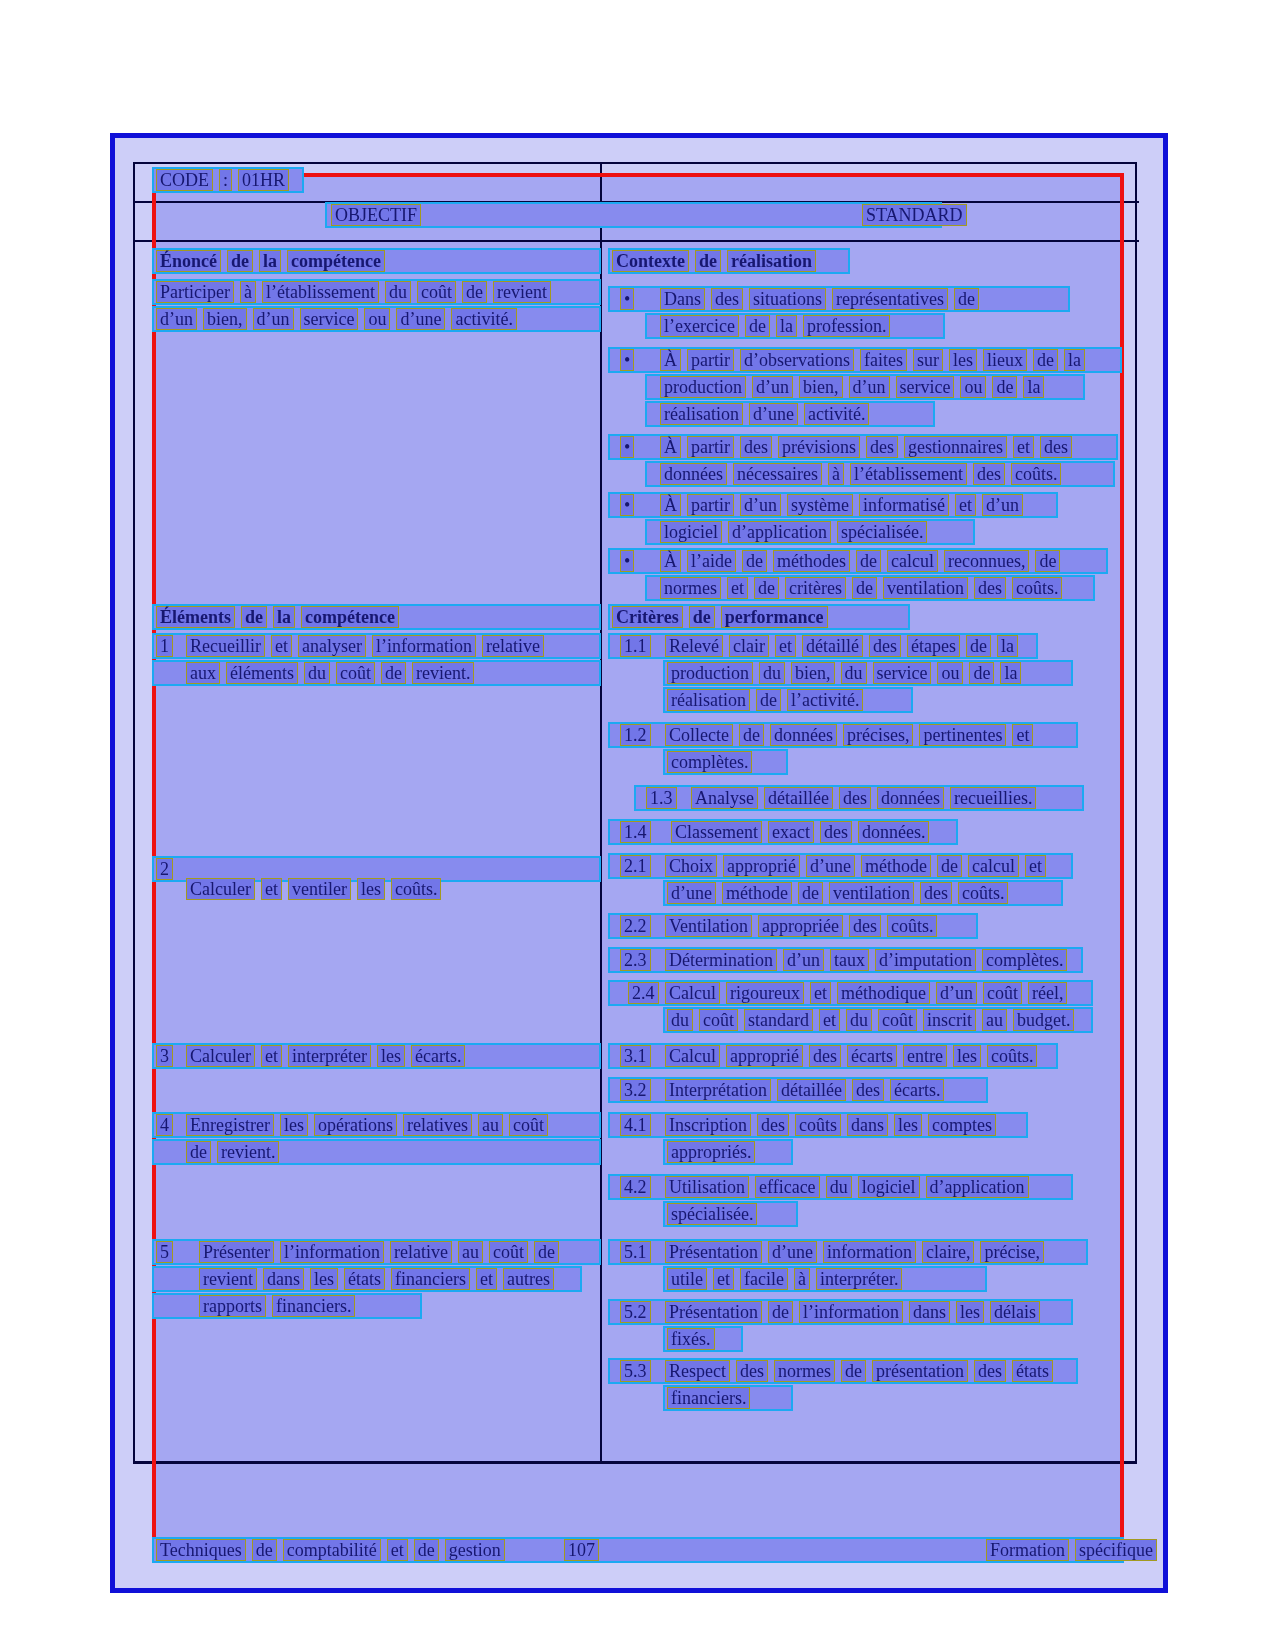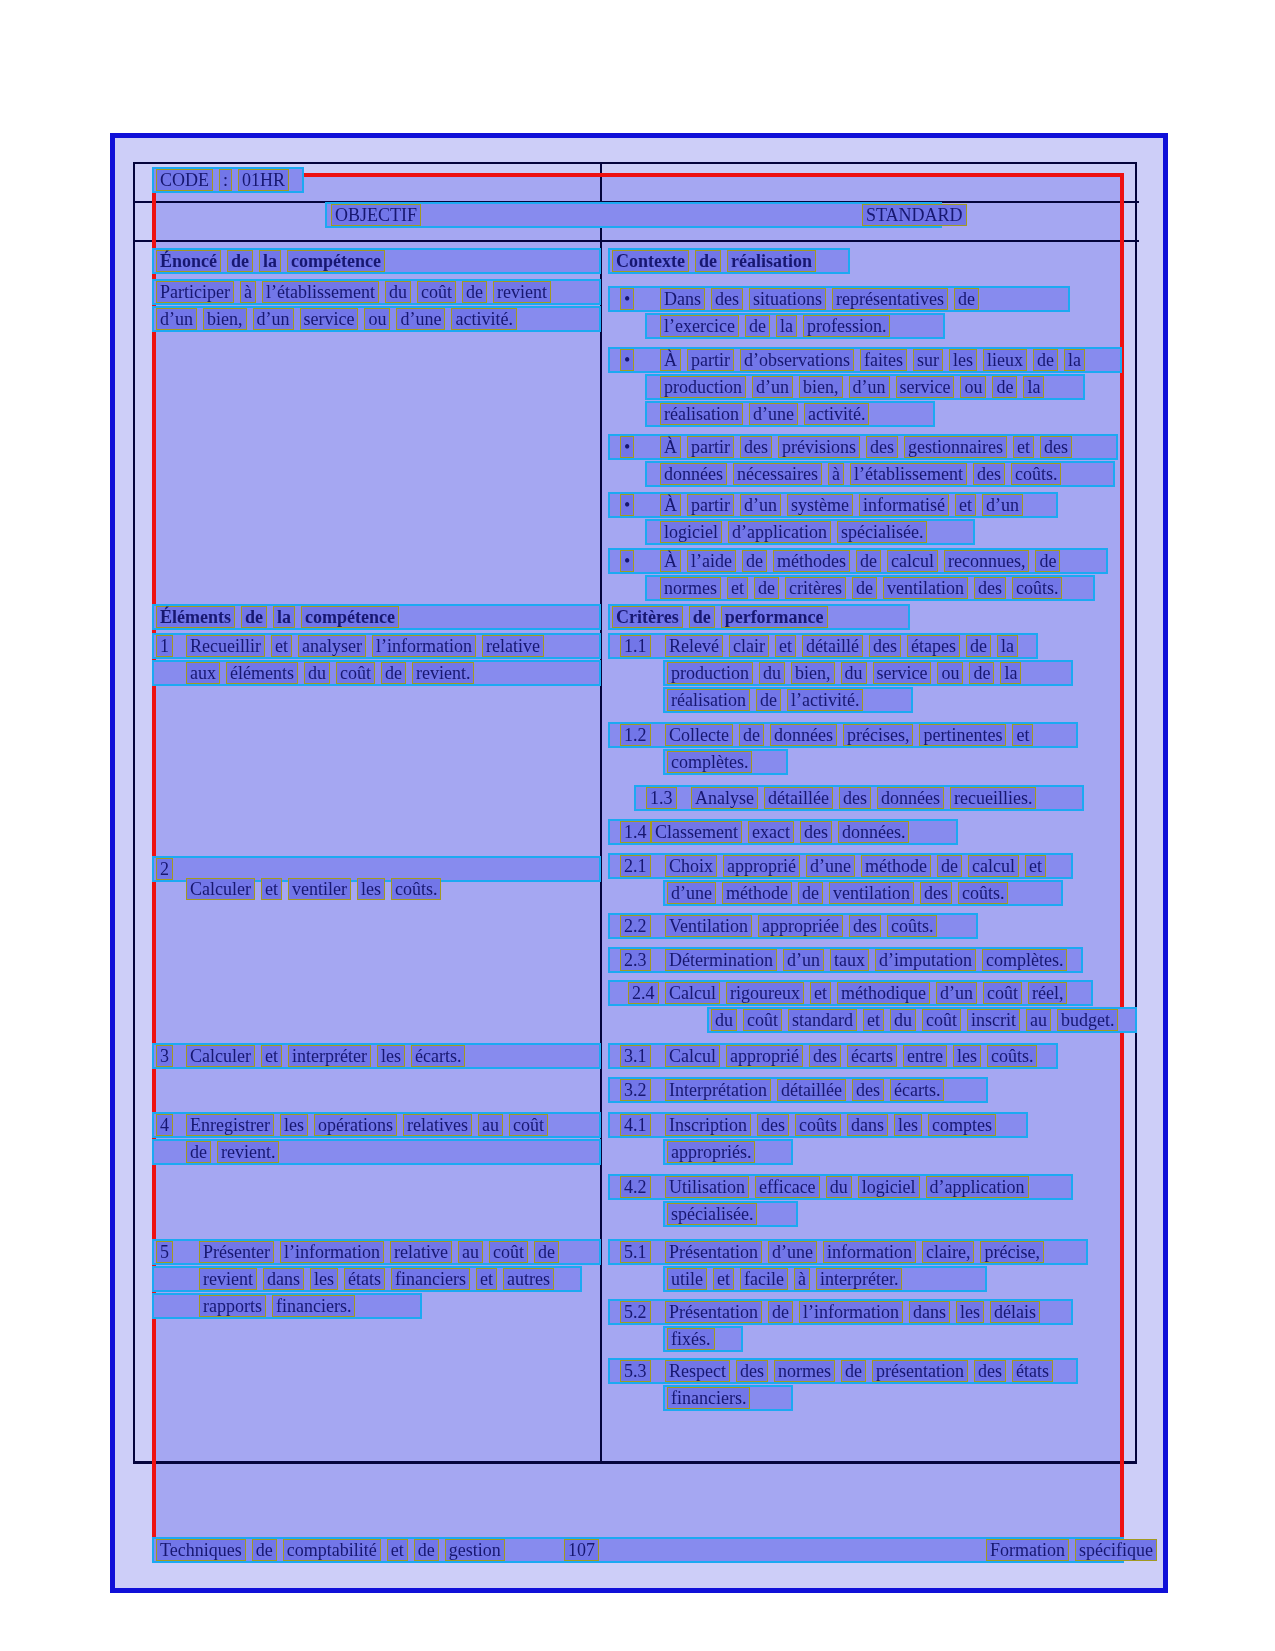--- a/index.html
+++ b/index.html
@@ -151,42 +151,42 @@
       </div>
       <div class="ocr-line" style="left: 663px; top: 749px; width: 125px;">
         <span class="text-run" style="left: 2px;"><span class="word">complètes.</span></span>
       </div>
       <div class="ocr-line" style="left: 634px; top: 785px; width: 450px;">
         <span class="text-run" style="left: 10px;"><span class="word">1.3</span></span>
         <span class="text-run" style="left: 55px;"><span class="word">Analyse</span><span class="word">détaillée</span><span class="word">des</span><span class="word">données</span><span class="word">recueillies.</span></span>
       </div>
       <div class="ocr-line" style="left: 608px; top: 819px; width: 350px;">
         <span class="text-run" style="left: 10px;"><span class="word">1.4</span></span>
-        <span class="text-run" style="left: 41px; text-align: center;"><span class="word">Classement</span><span class="word">exact</span><span class="word">des</span><span class="word">données.</span></span>
+        <span class="text-run" style="left: 61px; text-align: center;"><span class="word">Classement</span><span class="word">exact</span><span class="word">des</span><span class="word">données.</span></span>
       </div>
       <div class="ocr-line" style="left: 608px; top: 853px; width: 465px;">
         <span class="text-run" style="left: 10px;"><span class="word">2.1</span></span>
         <span class="text-run" style="left: 55px;"><span class="word">Choix</span><span class="word">approprié</span><span class="word">d’une</span><span class="word">méthode</span><span class="word">de</span><span class="word">calcul</span><span class="word">et</span></span>
       </div>
       <div class="ocr-line" style="left: 663px; top: 880px; width: 400px;">
         <span class="text-run" style="left: 2px;"><span class="word">d’une</span><span class="word">méthode</span><span class="word">de</span><span class="word">ventilation</span><span class="word">des</span><span class="word">coûts.</span></span>
       </div>
       <div class="ocr-line" style="left: 608px; top: 913px; width: 370px;">
         <span class="text-run" style="left: 10px;"><span class="word">2.2</span></span>
         <span class="text-run" style="left: 55px;"><span class="word">Ventilation</span><span class="word">appropriée</span><span class="word">des</span><span class="word">coûts.</span></span>
       </div>
       <div class="ocr-line" style="left: 608px; top: 947px; width: 475px;">
         <span class="text-run" style="left: 10px;"><span class="word">2.3</span></span>
         <span class="text-run" style="left: 55px;"><span class="word">Détermination</span><span class="word">d’un</span><span class="word">taux</span><span class="word">d’imputation</span><span class="word">complètes.</span></span>
       </div>
       <div class="ocr-line" style="left: 608px; top: 980px; width: 485px;">
         <span class="text-run" style="left: 18px;"><span class="word">2.4</span></span>
         <span class="text-run" style="left: 55px;"><span class="word">Calcul</span><span class="word">rigoureux</span><span class="word">et</span><span class="word">méthodique</span><span class="word">d’un</span><span class="word">coût</span><span class="word">réel,</span></span>
       </div>
-      <div class="ocr-line" style="left: 663px; top: 1007px; width: 430px; margin-left: 44px;">
+      <div class="ocr-line" style="left: 663px; top: 1007px; width: 430px;">
         <span class="text-run" style="left: 2px;"><span class="word">du</span><span class="word">coût</span><span class="word">standard</span><span class="word">et</span><span class="word">du</span><span class="word">coût</span><span class="word">inscrit</span><span class="word">au</span><span class="word">budget.</span></span>
       </div>
       <div class="ocr-line" style="left: 608px; top: 1043px; width: 450px;">
         <span class="text-run" style="left: 10px;"><span class="word">3.1</span></span>
         <span class="text-run" style="left: 55px;"><span class="word">Calcul</span><span class="word">approprié</span><span class="word">des</span><span class="word">écarts</span><span class="word">entre</span><span class="word">les</span><span class="word">coûts.</span></span>
       </div>
       <div class="ocr-line" style="left: 608px; top: 1077px; width: 380px;">
         <span class="text-run" style="left: 10px;"><span class="word">3.2</span></span>
         <span class="text-run" style="left: 55px;"><span class="word">Interprétation</span><span class="word">détaillée</span><span class="word">des</span><span class="word">écarts.</span></span>
       </div>

